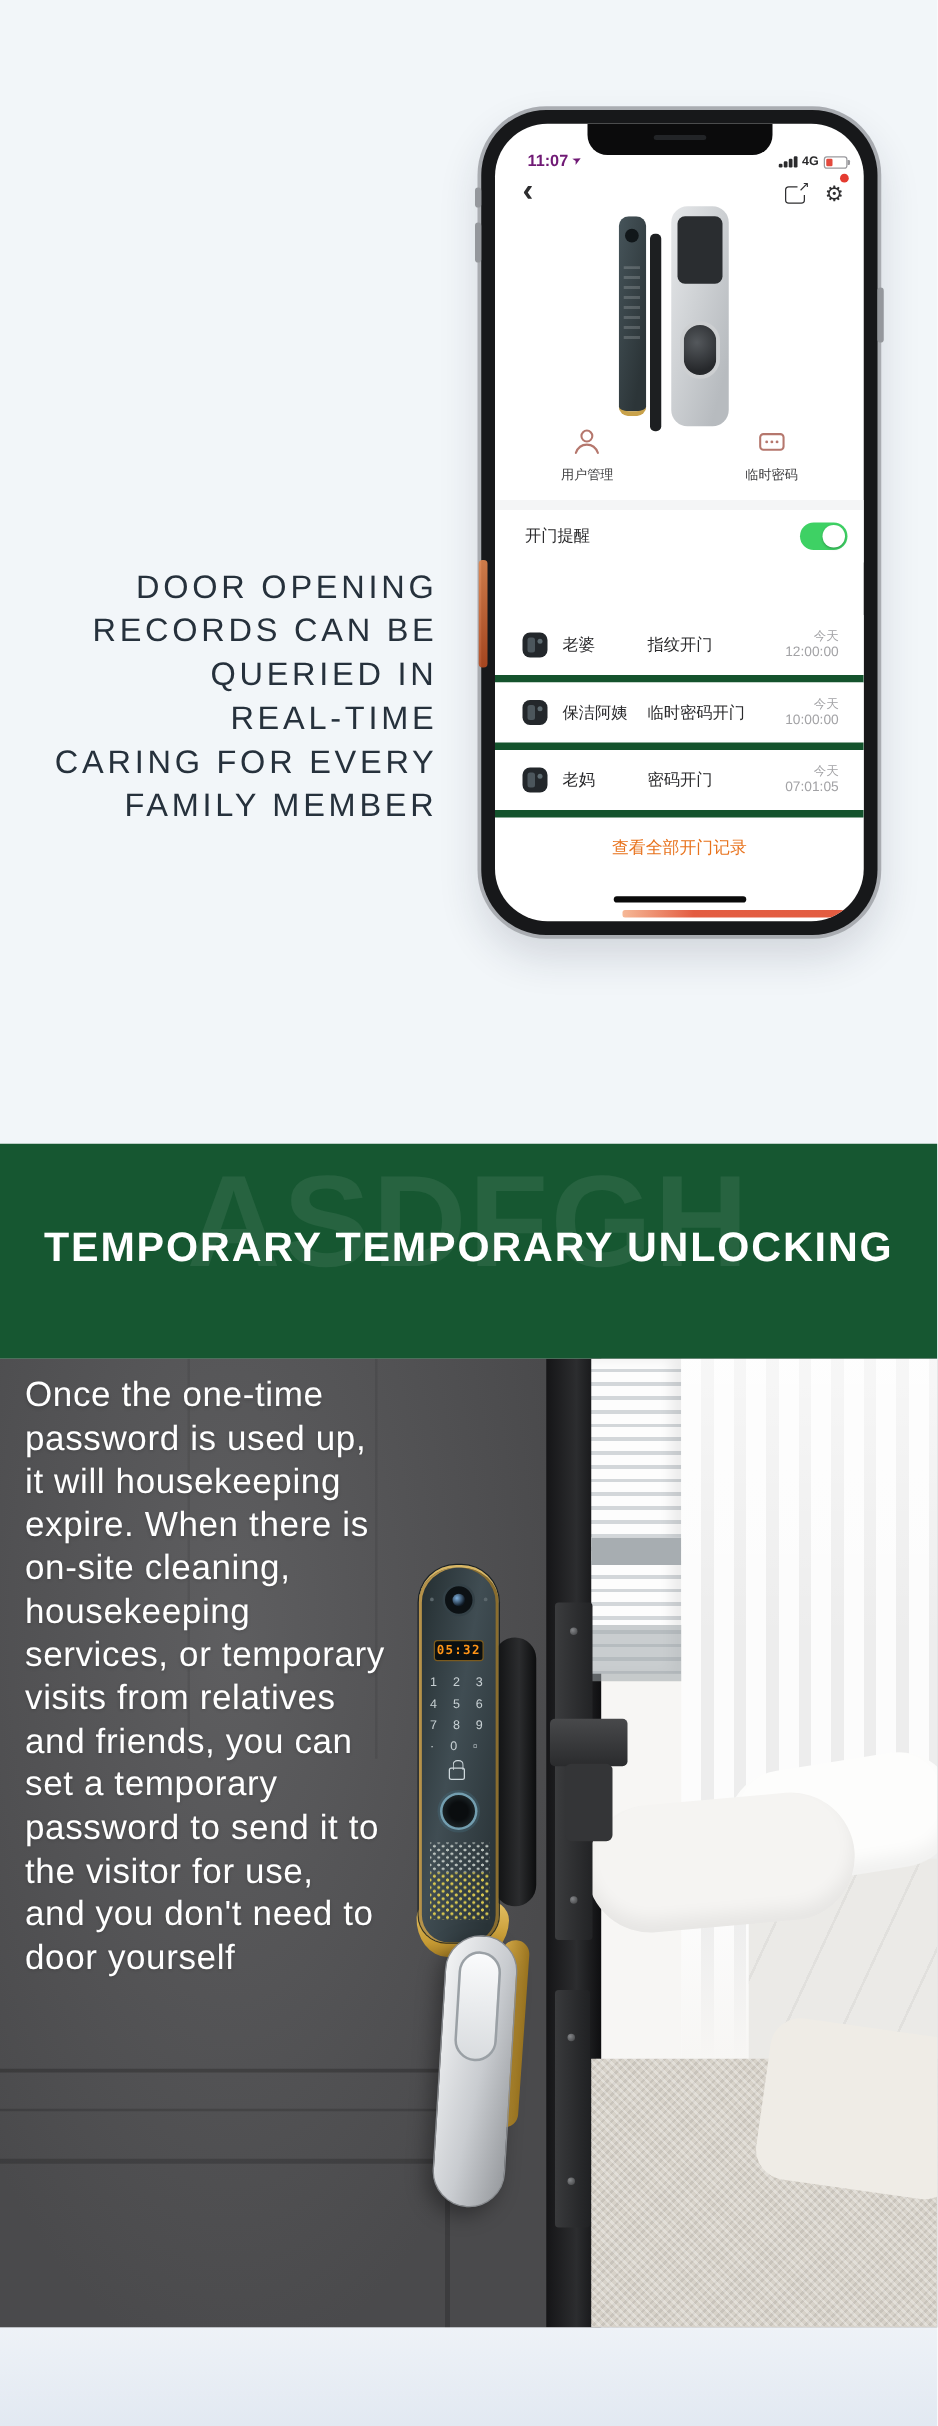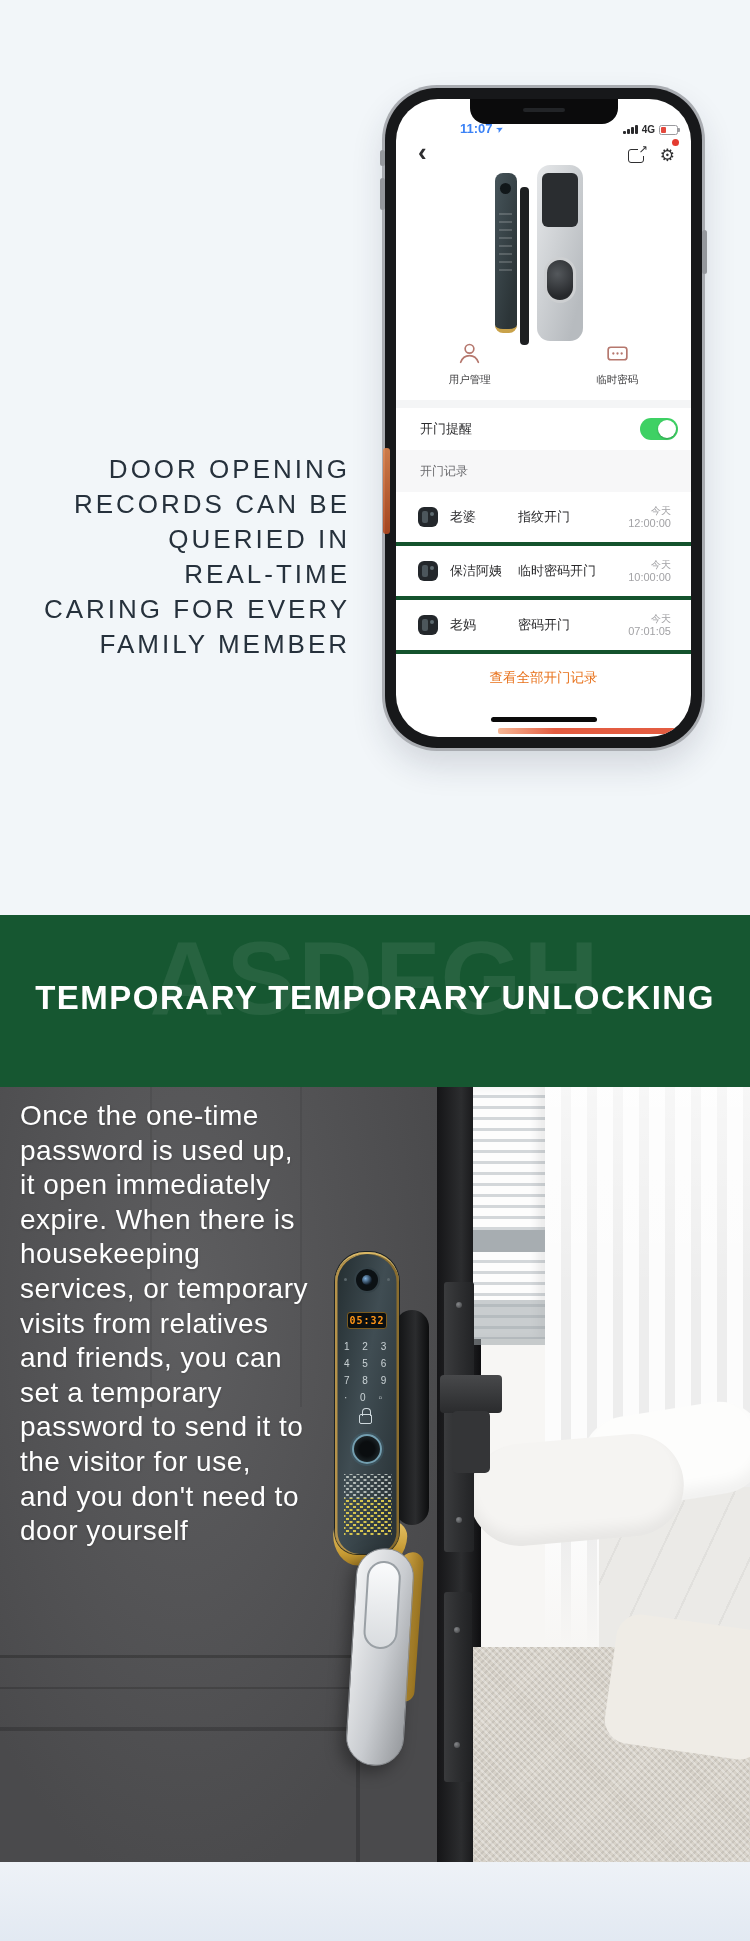--- a/index.html
+++ b/index.html
@@ -22,21 +22,21 @@
   .accent-right { position:absolute; right:-9px; top:100px; width:16px; height:44px; background:#e8a468; border-radius:8px; z-index:-1; }
   .accent-left { position:absolute; left:-2px; top:360px; width:7px; height:86px;
                  background:linear-gradient(#e0864f,#b44a20); border-radius:3px; z-index:3; opacity:.9; }
   .screen { position:absolute; inset:11px; background:#fff; border-radius:42px; overflow:hidden; }
   .notch { position:absolute; left:50%; top:0; transform:translateX(-50%); width:148px; height:25px;
            background:#0b0b0c; border-radius:0 0 16px 16px; }
   .notch .spk { position:absolute; left:50%; top:9px; transform:translateX(-50%); width:42px; height:4px; background:#222427; border-radius:2px; }
   .accent-bottom { position:absolute; left:102px; bottom:3px; width:190px; height:6px;
                    background:linear-gradient(90deg,#f5b08b,#e04a2c 30%,#e04a2c); border-radius:2px; opacity:.9; }
 
-  .st-left { position:absolute; left:26px; top:22px; font-size:13px; font-weight:bold; color:#3b82f6; display:flex; align-items:center; gap:3px;margin-left:38px; }
+  .st-left { position:absolute; left:26px; top:22px; font-size:13px; font-weight:bold; color:#701a75; display:flex; align-items:center; gap:3px; }
   .loc-arrow { display:inline-block; font-size:9px; transform:rotate(-28deg); }
   .st-right { position:absolute; right:13px; top:25px; display:flex; align-items:center; gap:4px; }
   .bars { display:flex; align-items:flex-end; gap:1.5px; height:9px; }
   .bars i { display:block; width:2.5px; background:#2a2a2c; border-radius:1px; }
   .bars i:nth-child(1){height:3px}.bars i:nth-child(2){height:5px}.bars i:nth-child(3){height:7px}.bars i:nth-child(4){height:9px}
   .net { font-size:10px; font-weight:bold; color:#2a2a2c;text-align:right; }
   .batt { position:relative; width:19px; height:10px; border:1px solid #9a9a9e; border-radius:2.5px; }
   .batt::after { content:""; position:absolute; right:-3px; top:2.5px; width:2px; height:4px; background:#9a9a9e; border-radius:0 1px 1px 0; }
   .batt .fill { position:absolute; left:1px; top:1px; width:5px; height:6px; background:#e3493d; border-radius:1px; }
 
@@ -71,21 +71,21 @@
 
   .toggle-row { position:absolute; left:0; top:309px; width:100%; height:42px; background:#fff; }
   .toggle-row .lbl { position:absolute; left:24px; top:0; line-height:42px; font-size:13px; color:#2b2b2d; }
   .toggle { position:absolute; right:13px; top:10px; width:38px; height:22px; border-radius:11px; background:#3ed164; }
   .toggle .knob { position:absolute; right:2px; top:2px; width:18px; height:18px; border-radius:50%; background:#fff; box-shadow:0 1px 2px rgba(0,0,0,.25); }
 
   .rec-header { position:absolute; left:0; top:351px; width:100%; height:42px; background:#f7f7f8; }
   .rec-header .lbl { position:absolute; left:24px; line-height:42px; font-size:12px; color:#69696c; }
 
   .rec-rows { position:absolute; left:0; top:393px; width:100%; }
-  .rec-row { display:flex; align-items:center; height:54px; padding:0 20px 0 22px; background:#fff; border-bottom:4px solid #14532d;justify-content:space-between; }
+  .rec-row { display:flex; align-items:center; height:54px; padding:0 20px 0 22px; background:#fff; border-bottom:6px solid #14532d;justify-content:space-between; }
   .rec-avatar { position:relative; width:20px; height:20px; border-radius:6px; background:#23272b; flex:0 0 auto; }
   .rec-avatar::before { content:""; position:absolute; left:4px; top:4px; width:6px; height:12px; background:#4c565c; border-radius:2px; }
   .rec-avatar::after { content:""; position:absolute; right:4px; top:5px; width:4px; height:4px; border-radius:50%; background:#5d6a70; }
   .rec-name { width:64px; margin-left:12px; font-size:13px; color:#2a2a2c; }
   .rec-method { flex:1; margin-left:4px; font-size:13px; color:#2a2a2c; }
   .rec-time { text-align:right; color:#a2a2a5; }
   .rec-time .d { font-size:10px; line-height:12px; }
   .rec-time .t { font-size:11px; line-height:13px; }
 
   .view-all { position:absolute; left:0; top:570px; width:100%; text-align:center; font-size:13.5px; color:#e8721c; }
@@ -270,23 +270,20 @@
 
         <div class="gap-band"></div>
 
         <div class="toggle-row">
           <span class="lbl">开门提醒</span>
           <span class="toggle">
               <span class="knob"></span>
             </span>
         </div>
 
-        <div class="rec-header">
-          <span class="lbl">开门记录</span>
-        </div>
 
         <div class="rec-rows">
           <div class="rec-row">
             <span class="rec-avatar"></span>
             <span class="rec-name">老婆</span>
             <span class="rec-method">指纹开门</span>
             <span class="rec-time">
               <div class="d">今天</div>
               <div class="t">12:00:00</div>
             </span>
@@ -377,22 +374,23 @@
         </div>
       </div>
       <div class="handle">
         <div class="thumb"></div>
       </div>
     </div>
 
     <div class="photo-text">
         <div>Once the one-time</div>
         <div>password is used up,</div>
-        <div>it open immediately</div>
+        <div>it will housekeeping</div>
         <div>expire. When there is</div>
+        <div>on-site cleaning,</div>
         <div>housekeeping</div>
         <div>services, or temporary</div>
         <div>visits from relatives</div>
         <div>and friends, you can</div>
         <div>set a temporary</div>
         <div>password to send it to</div>
         <div>the visitor for use,</div>
         <div>and you don't need to</div>
         <div>door yourself</div>
       </div>

